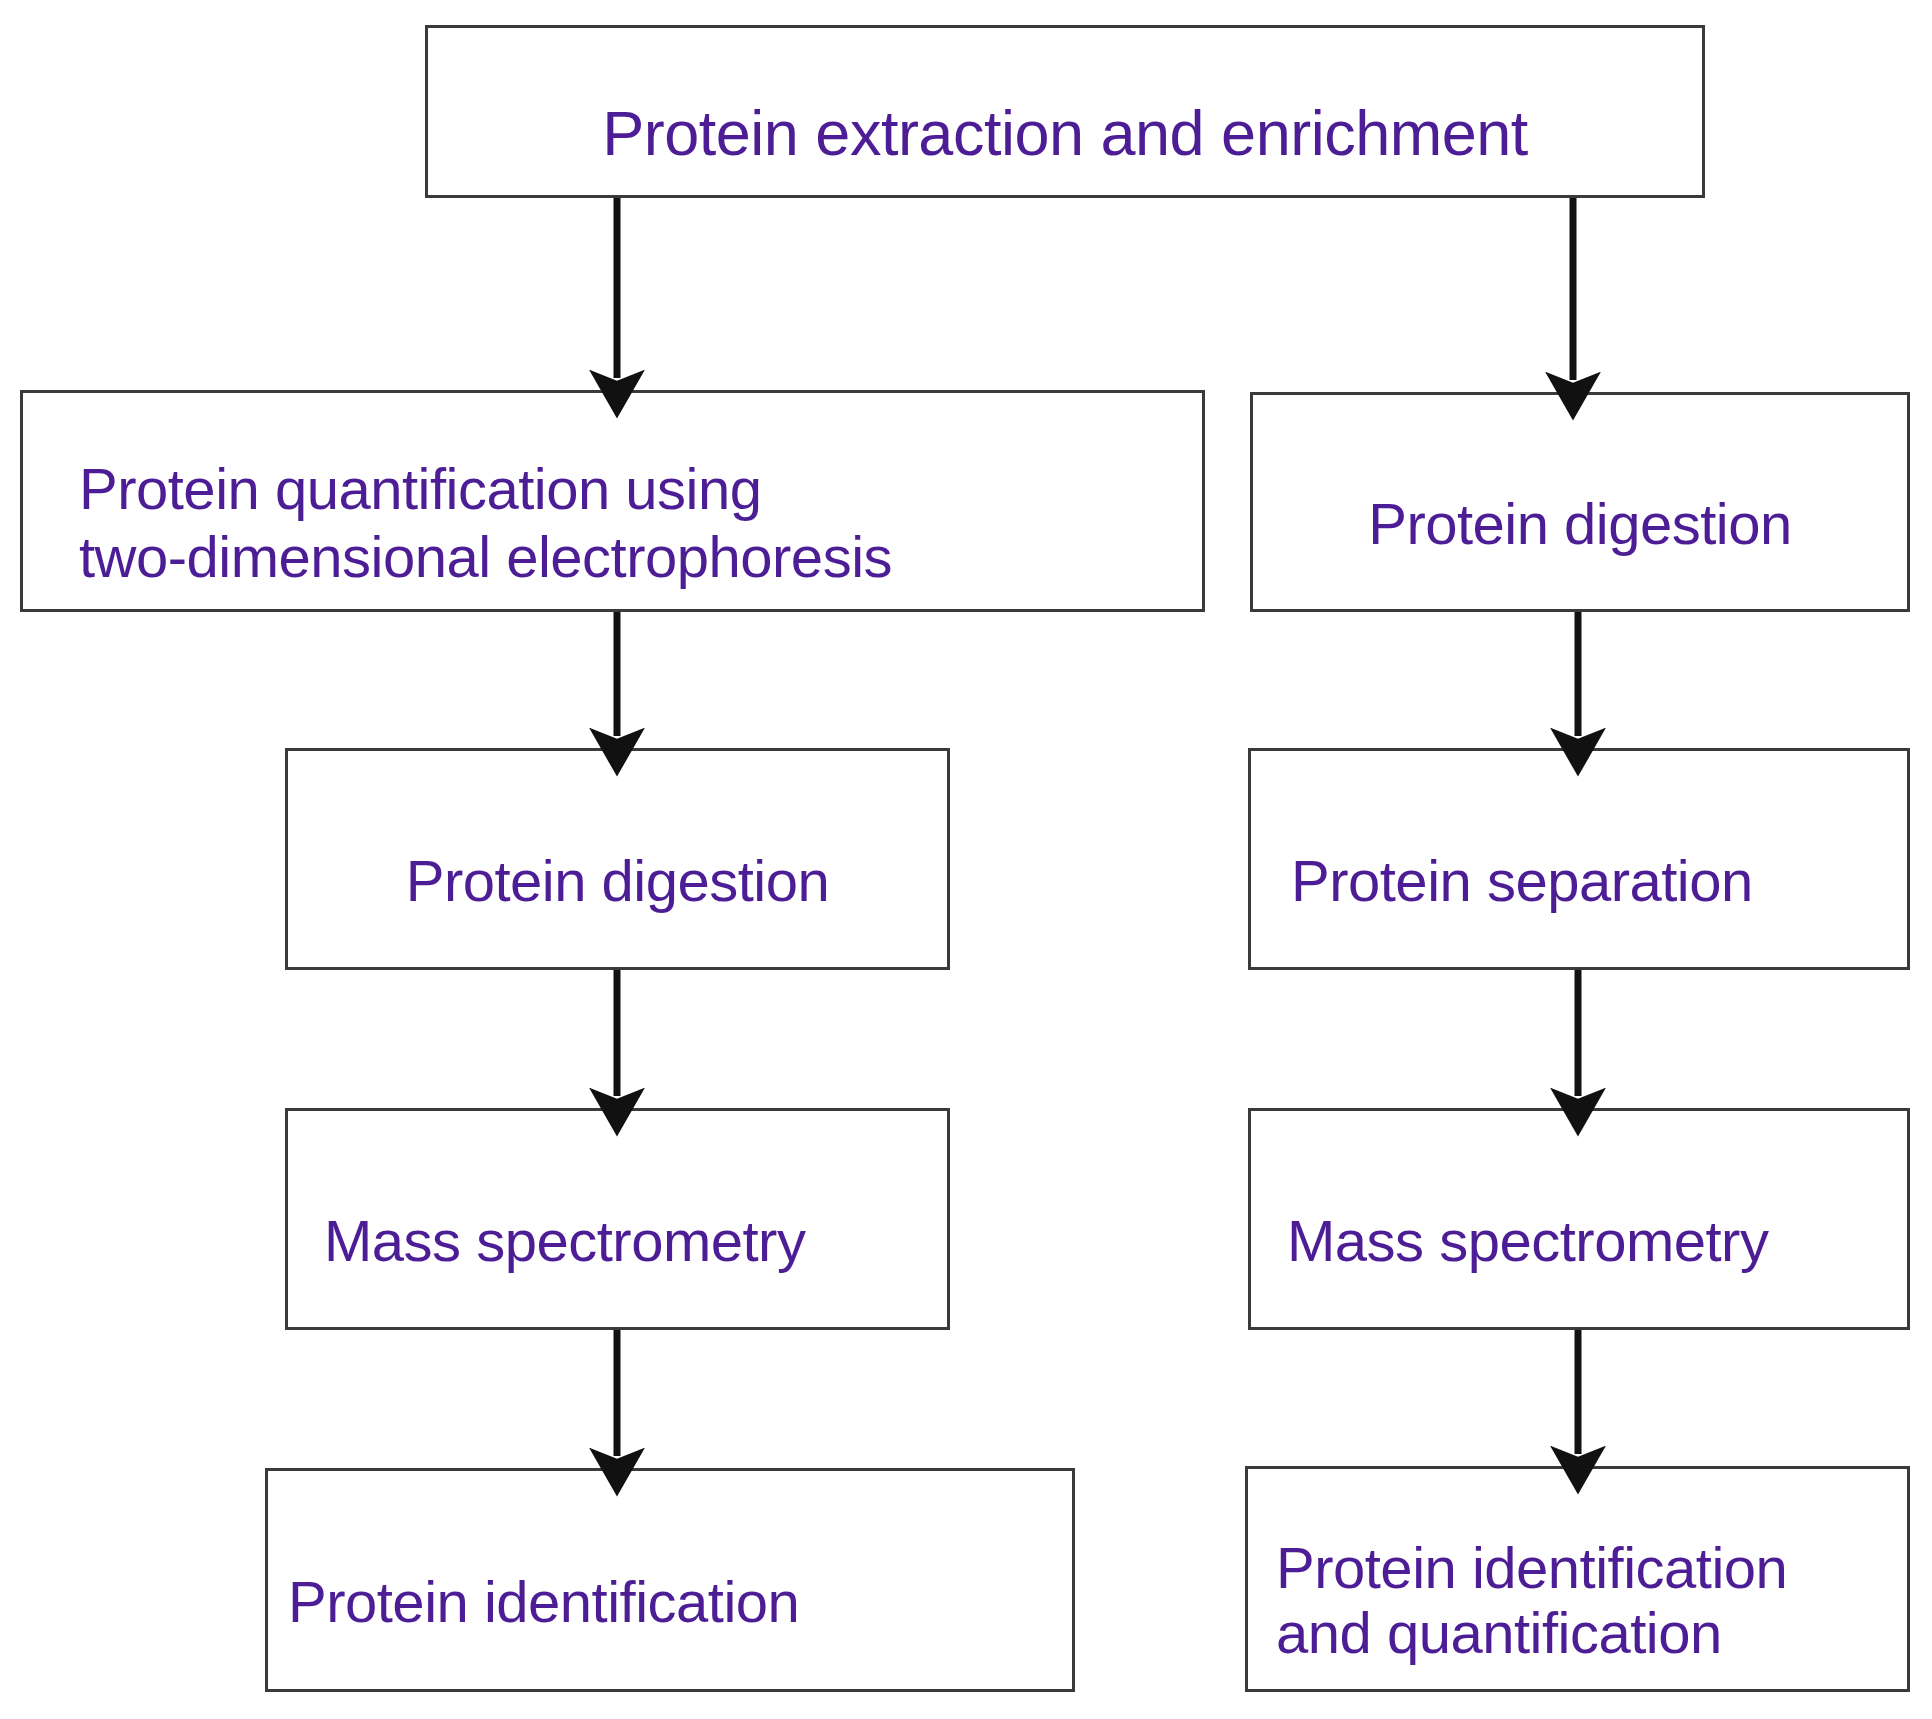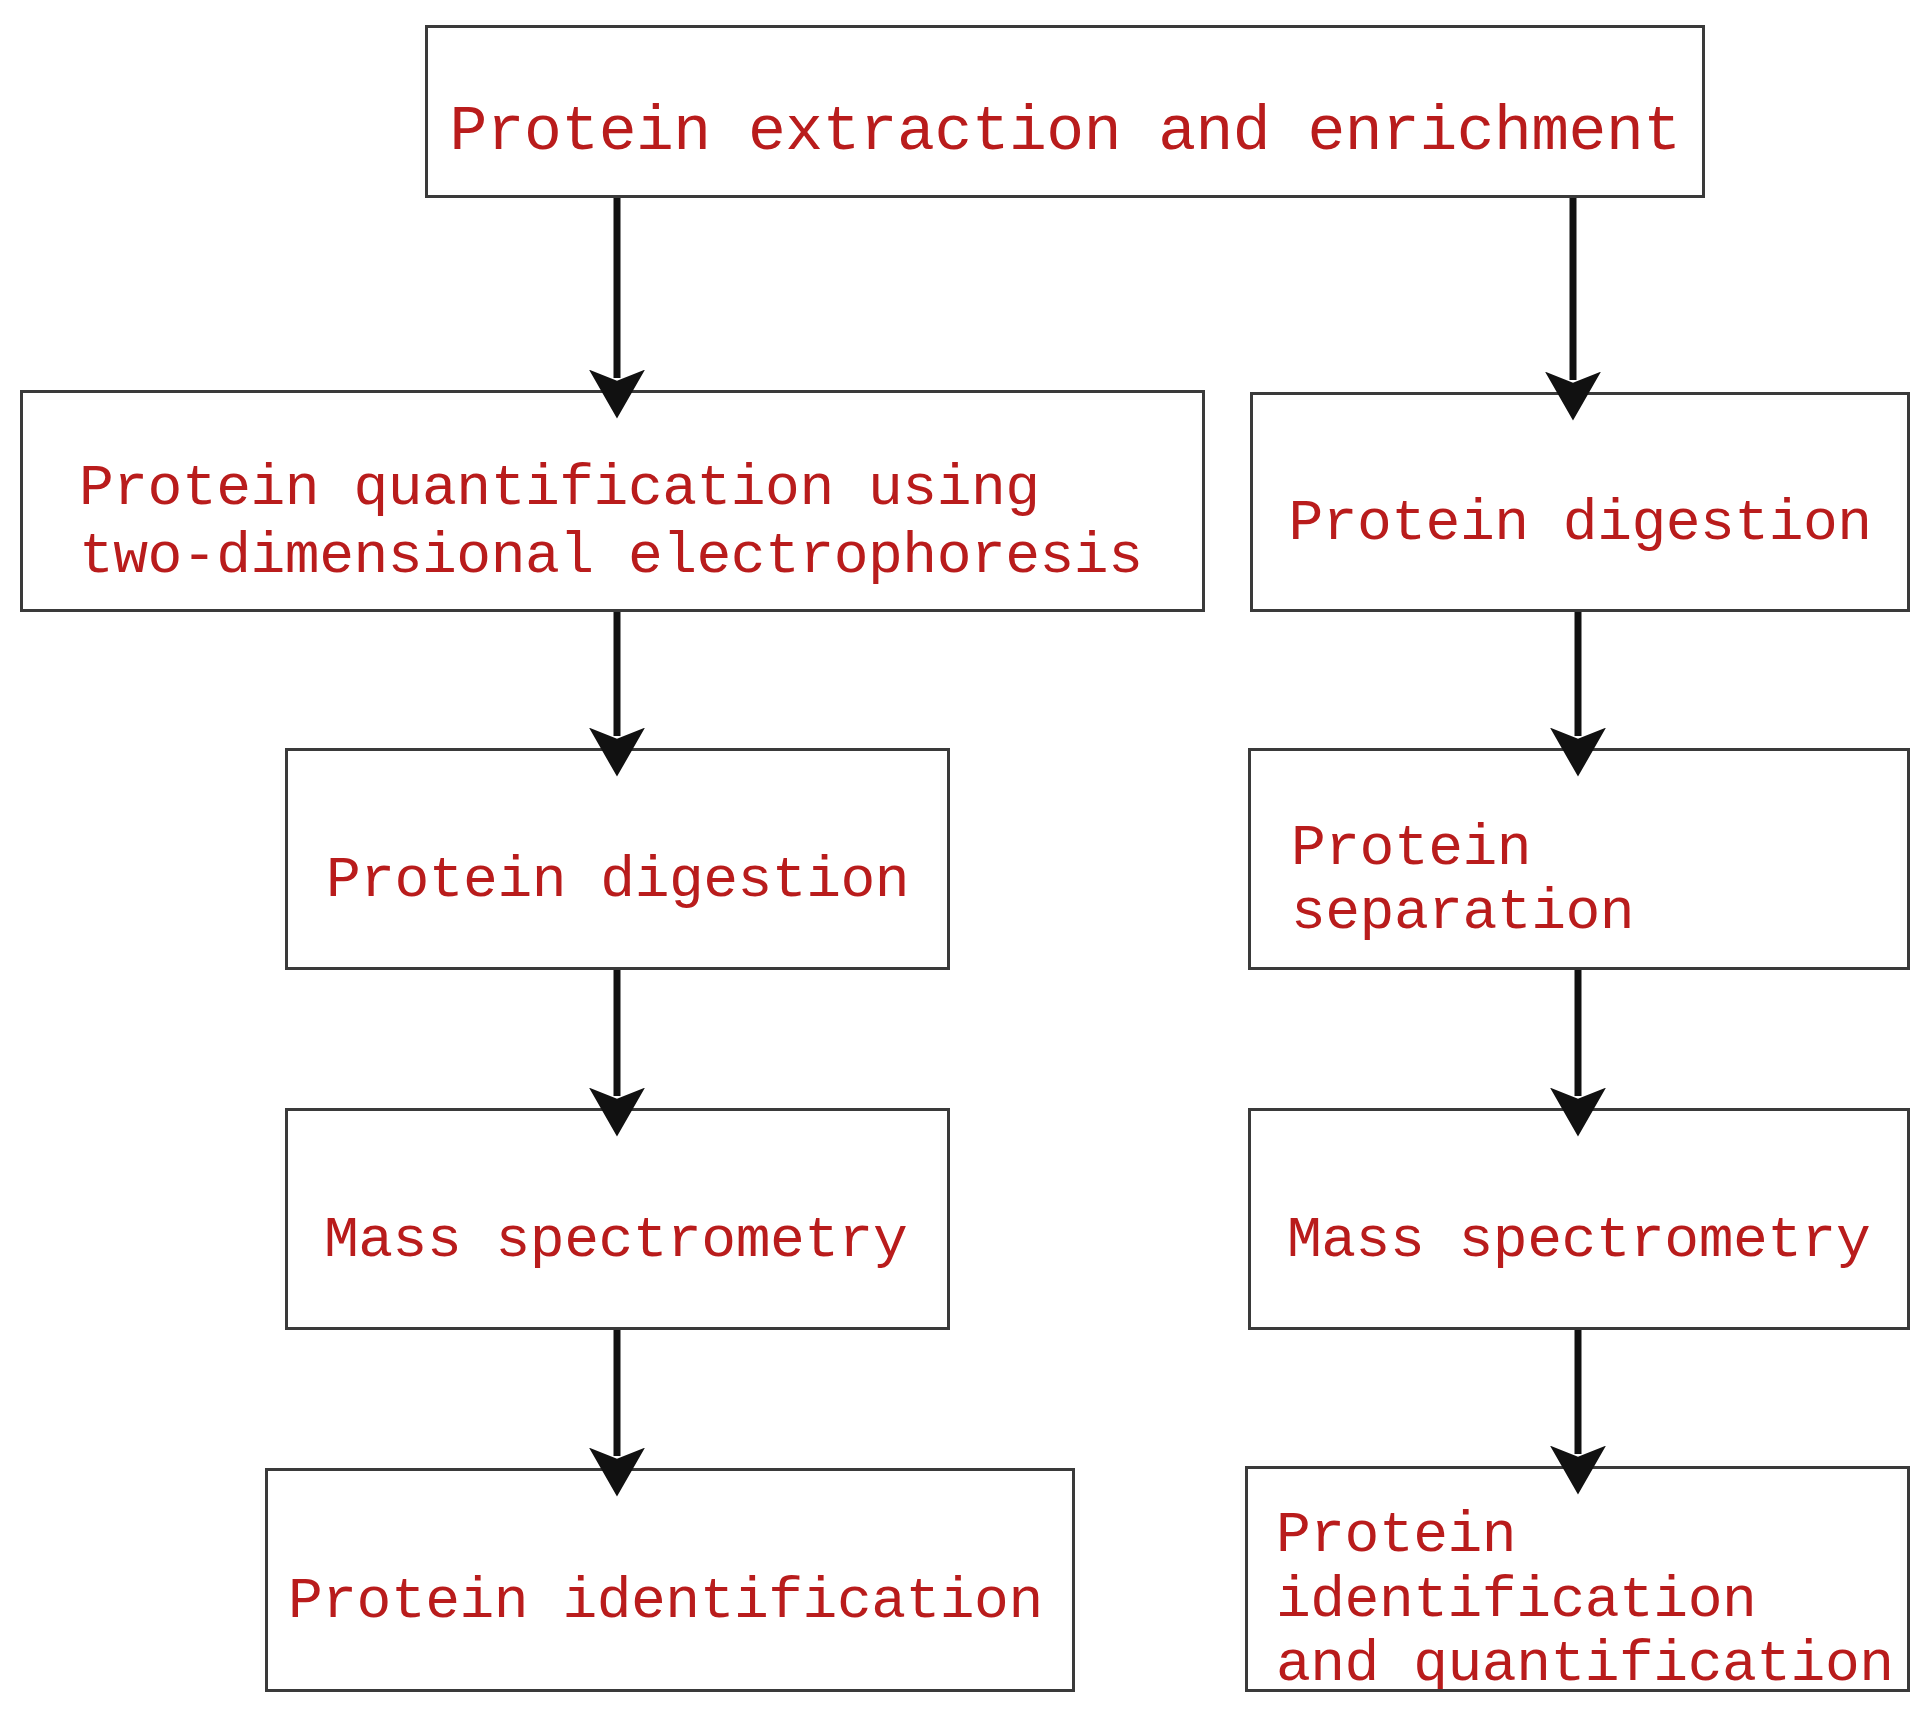--- a/index.html
+++ b/index.html
@@ -24,22 +24,22 @@
     box-sizing: border-box;
     border: 3px solid #3a3a3a;
     background: #ffffff;
     display: flex;
     align-items: center;
     overflow: hidden;
   }
   .node .node-label {
     display: block;
     width: 100%;
-    font-family: Liberation Mono, monospace;
-    color: #b91c1c;
+    font-family: Liberation Sans, sans-serif;
+    color: #4c1d95;
     white-space: pre-line;
     letter-spacing: -0.5px;
     margin-top: 44px;
   }
   
   #node-extraction {
     left: 425px; top: 25px; width: 1280px; height: 173px;
     justify-content: center;
   }
   #node-extraction .node-label {

